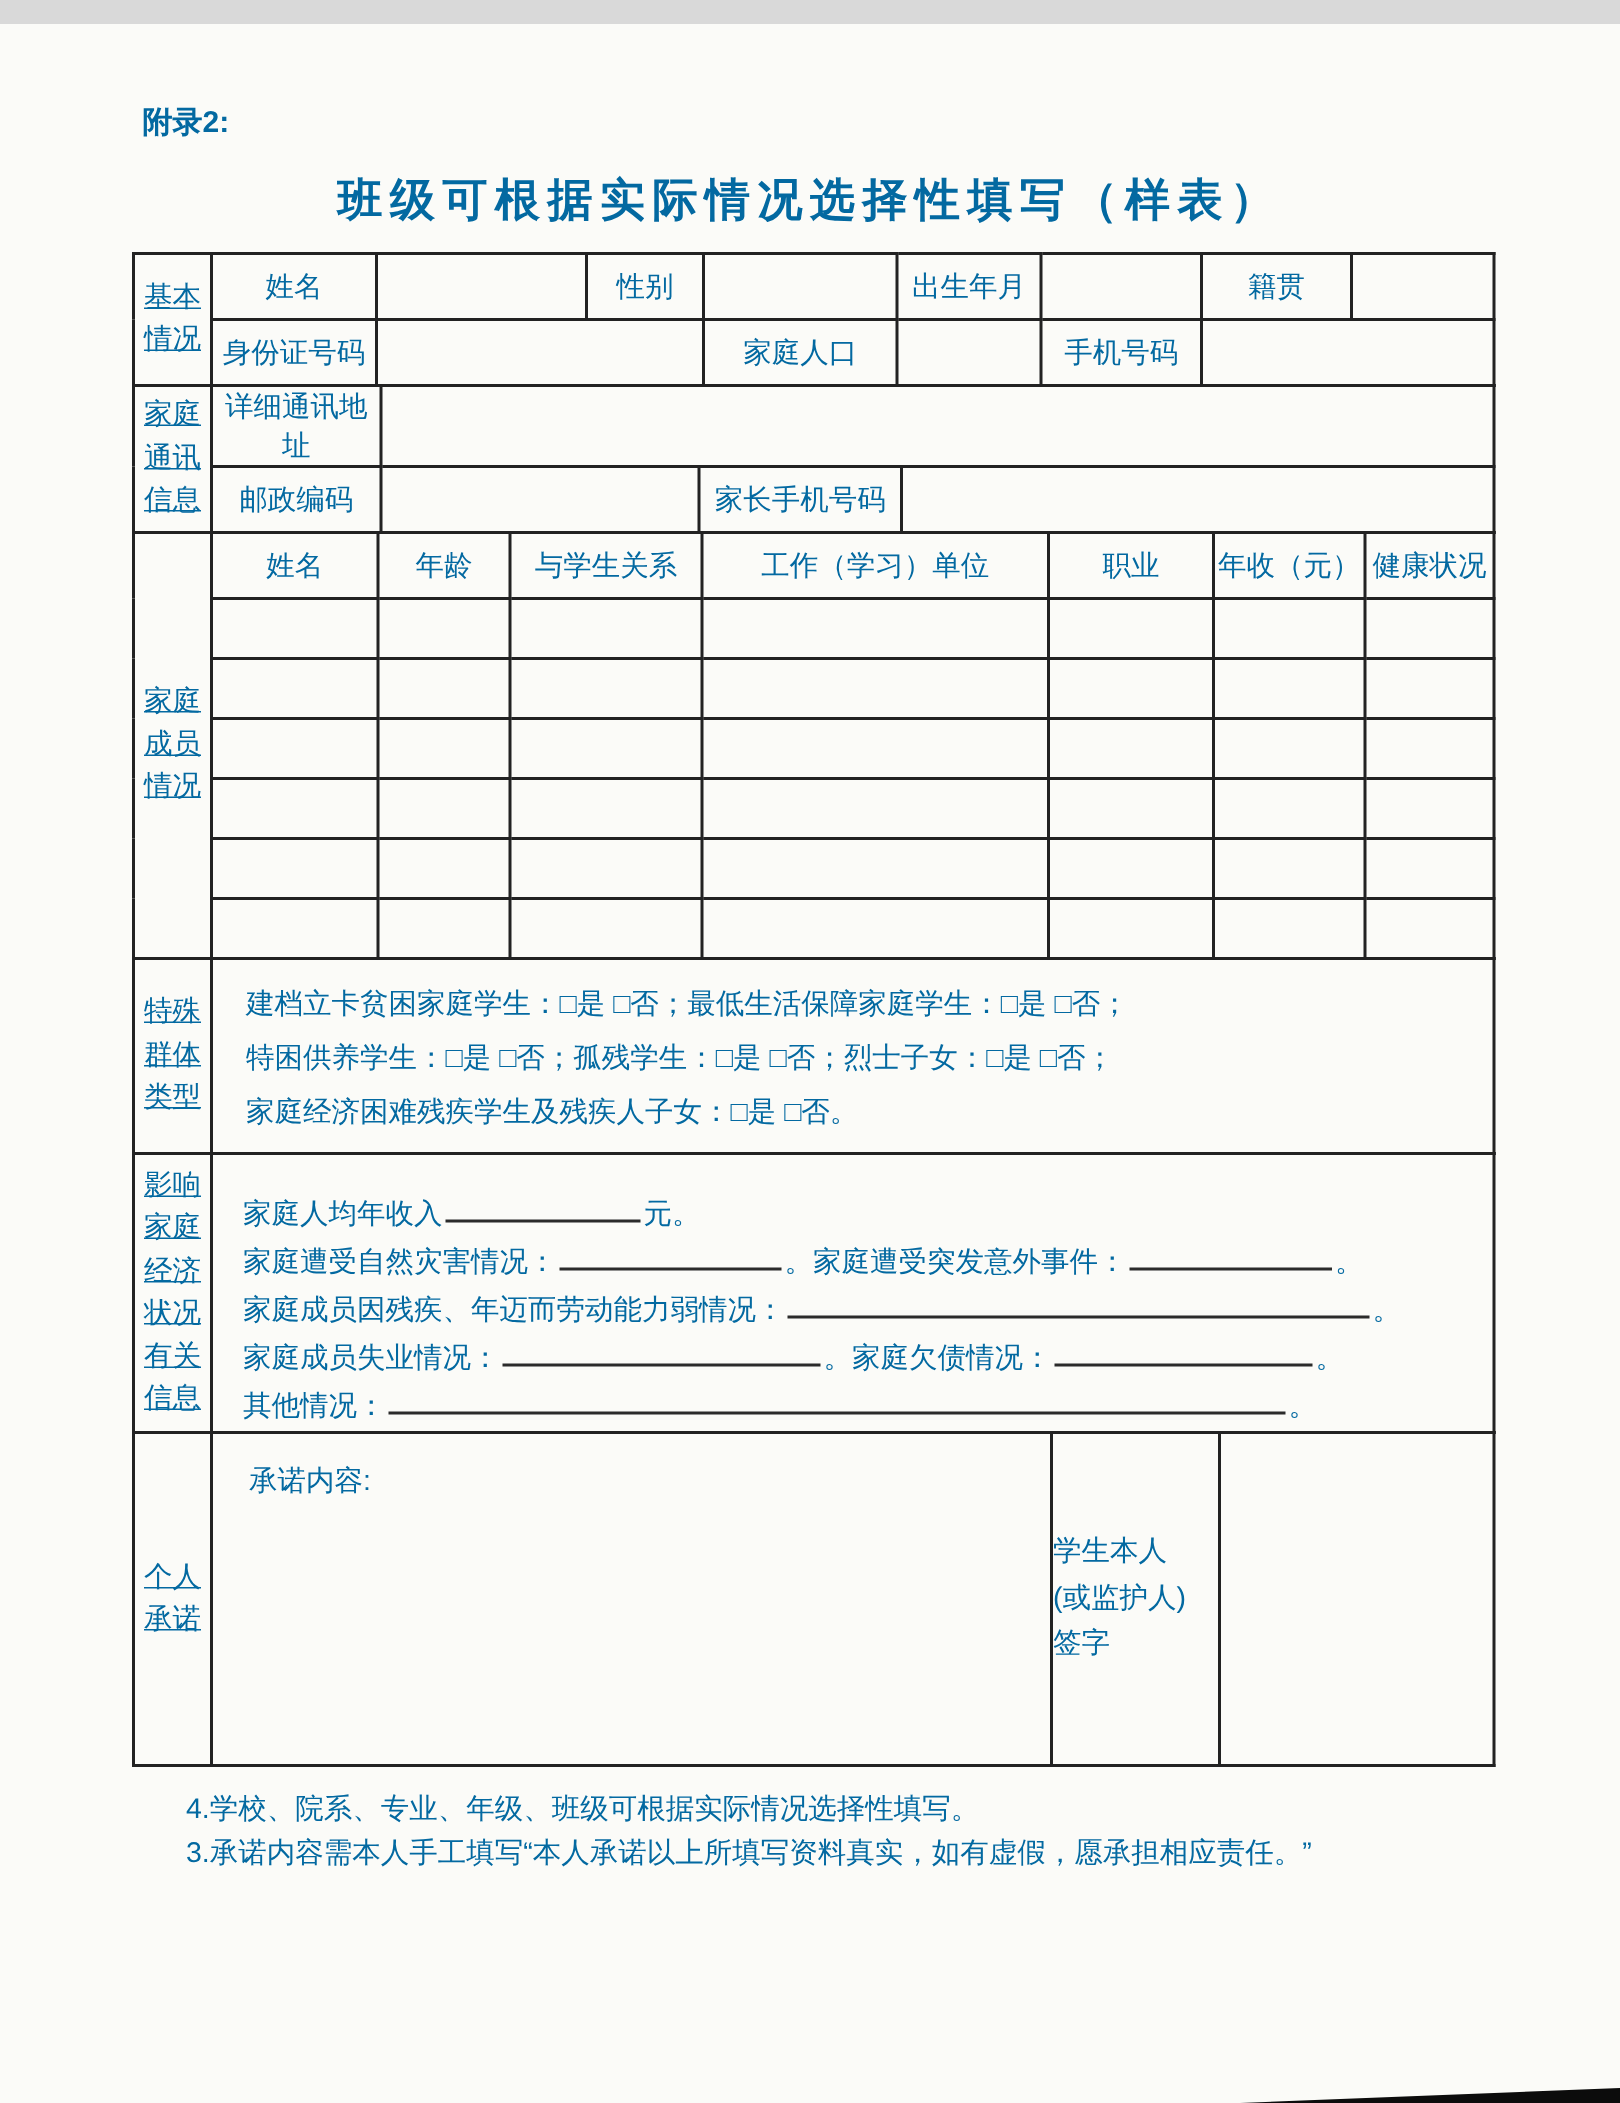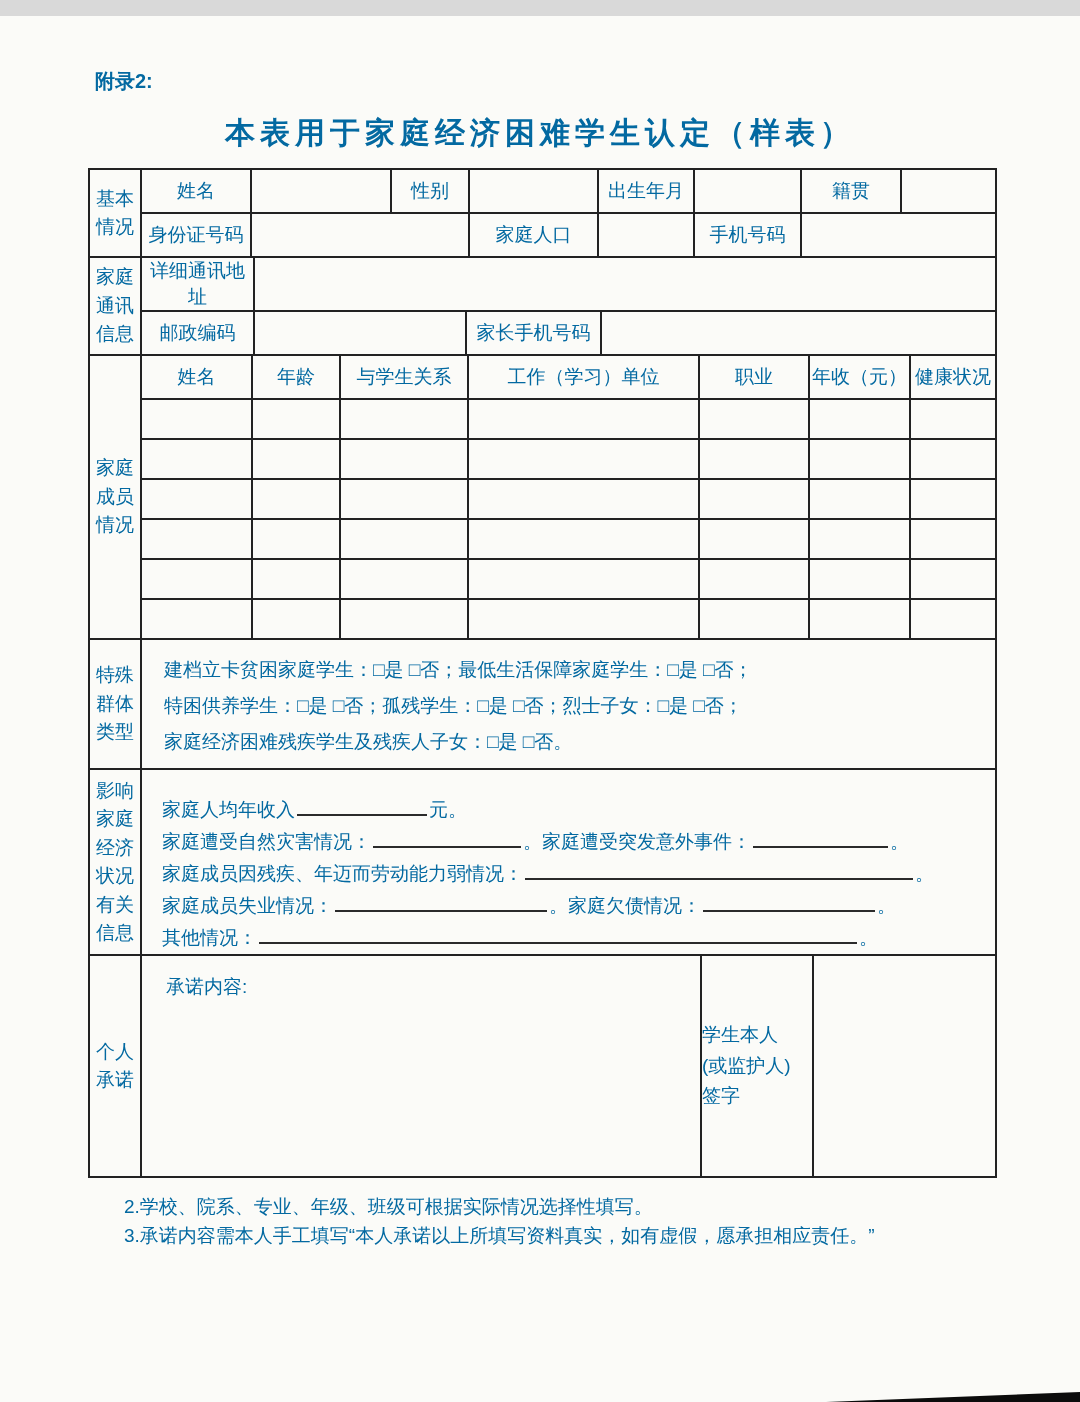--- a/index.html
+++ b/index.html
@@ -11,21 +11,21 @@
   .appendix{padding-top:52px;margin-left:95px;font-size:20px;font-weight:600;}
   .title{margin:18px 0 0;text-align:center;font-size:30px;font-weight:700;letter-spacing:5px;}
   .hline{margin:28px 85px 0 95px;font-size:19px;font-weight:600;white-space:nowrap;}
   .hline .uline{margin-right:22px;}
   .uline{display:inline-block;height:15px;border-bottom:2px solid #2b2b2b;margin:0 2px;}
 
   .tables{margin-top:14px;}
   table.sec{border-collapse:collapse;table-layout:fixed;margin-left:88px;width:907px;}
   table.sec.stack{margin-top:-2px;}
   table.sec td,table.sec th{border:2px solid #222;padding:0;font-size:19px;font-weight:500;overflow:hidden;}
-  .seclabel{text-align:center;white-space:pre-line;line-height:1.5;font-size:19px;}
+  .seclabel{text-align:center;white-space:pre-line;line-height:1.5;font-size:19px;text-decoration:underline;}
   .lbl{text-align:center;}
   th.colhead{text-align:center;font-weight:500;}
   td.content{vertical-align:top;text-align:left;}
   .sp-line{margin-left:22px;line-height:36px;white-space:nowrap;}
   .sp-wrap{padding-top:12px;}
   .eco-wrap{padding-top:24px;}
   .eco-line{margin-left:20px;line-height:32px;white-space:nowrap;}
   .commit-label{display:inline-block;margin:18px 0 0 24px;font-size:19px;font-weight:500;}
   .sig{text-align:left;white-space:pre-line;line-height:1.6;font-size:19px;}
 
@@ -34,21 +34,21 @@
   .indented{margin-left:36px;}
 
   .artifact{position:absolute;right:0;bottom:0;display:block;}
 </style>
 </head>
 <body>
 
 <div class="page">
 
   <div class="appendix">附录2:</div>
-  <h1 class="title">本表用于家庭经济困难学生认定（样表）</h1>
+  <h1 class="title">班级可根据实际情况选择性填写（样表）</h1>
 
 
   <div class="tables">
 
     <table class="sec">
       <colgroup>
         <col style="width:52px">
           <col style="width:110px">
           <col style="width:140px">
           <col style="width:78px">
@@ -253,21 +253,21 @@
 (或监护人)
 签字</td>
           <td></td>
         </tr>
       </tbody>
     </table>
 
   </div>
 
   <div class="notes">
-    <div class="indented">2.学校、院系、专业、年级、班级可根据实际情况选择性填写。</div>
+    <div class="indented">4.学校、院系、专业、年级、班级可根据实际情况选择性填写。</div>
     <div class="indented">3.承诺内容需本人手工填写“本人承诺以上所填写资料真实，如有虚假，愿承担相应责任。”</div>
   </div>
 
   <svg class="artifact" width="560" height="32" viewBox="0 0 560 32">
     <polygon points="0,28 560,6 560,32 0,32" fill="#0c0c0c"></polygon>
   </svg>
 
 </div>
 
 </body></html>

